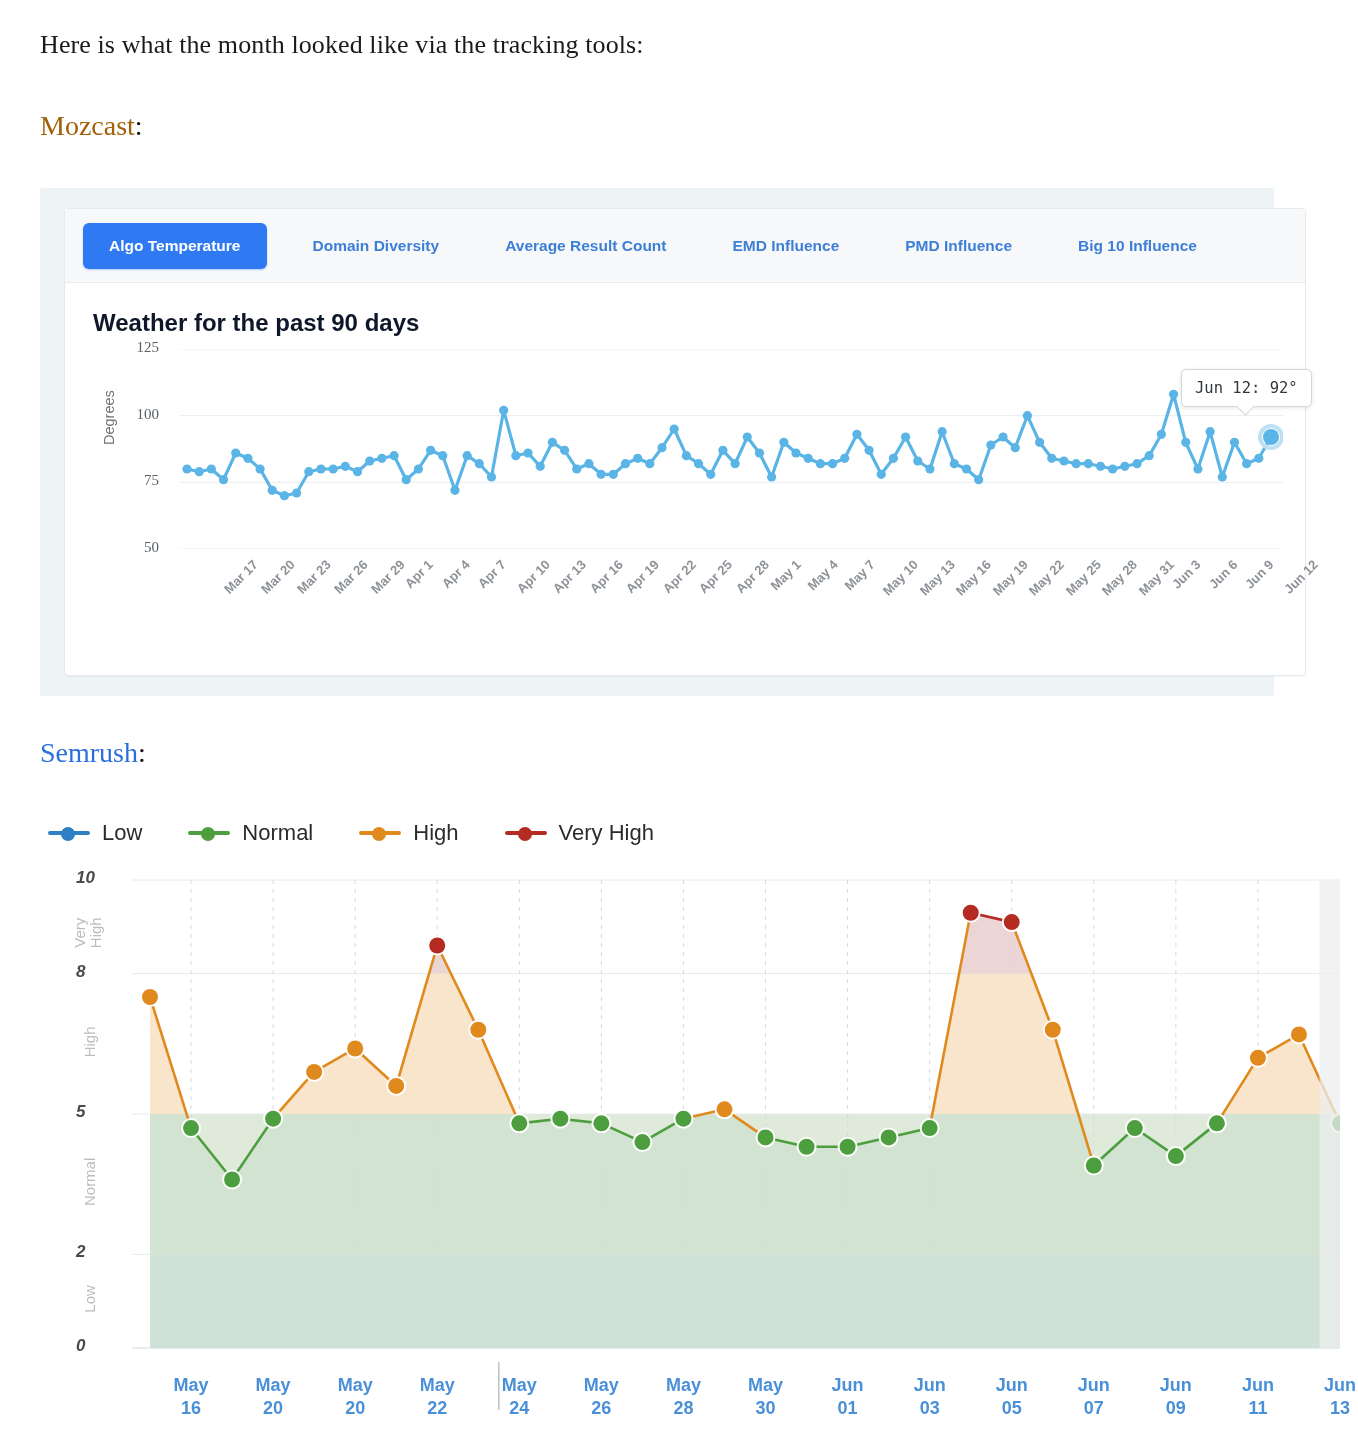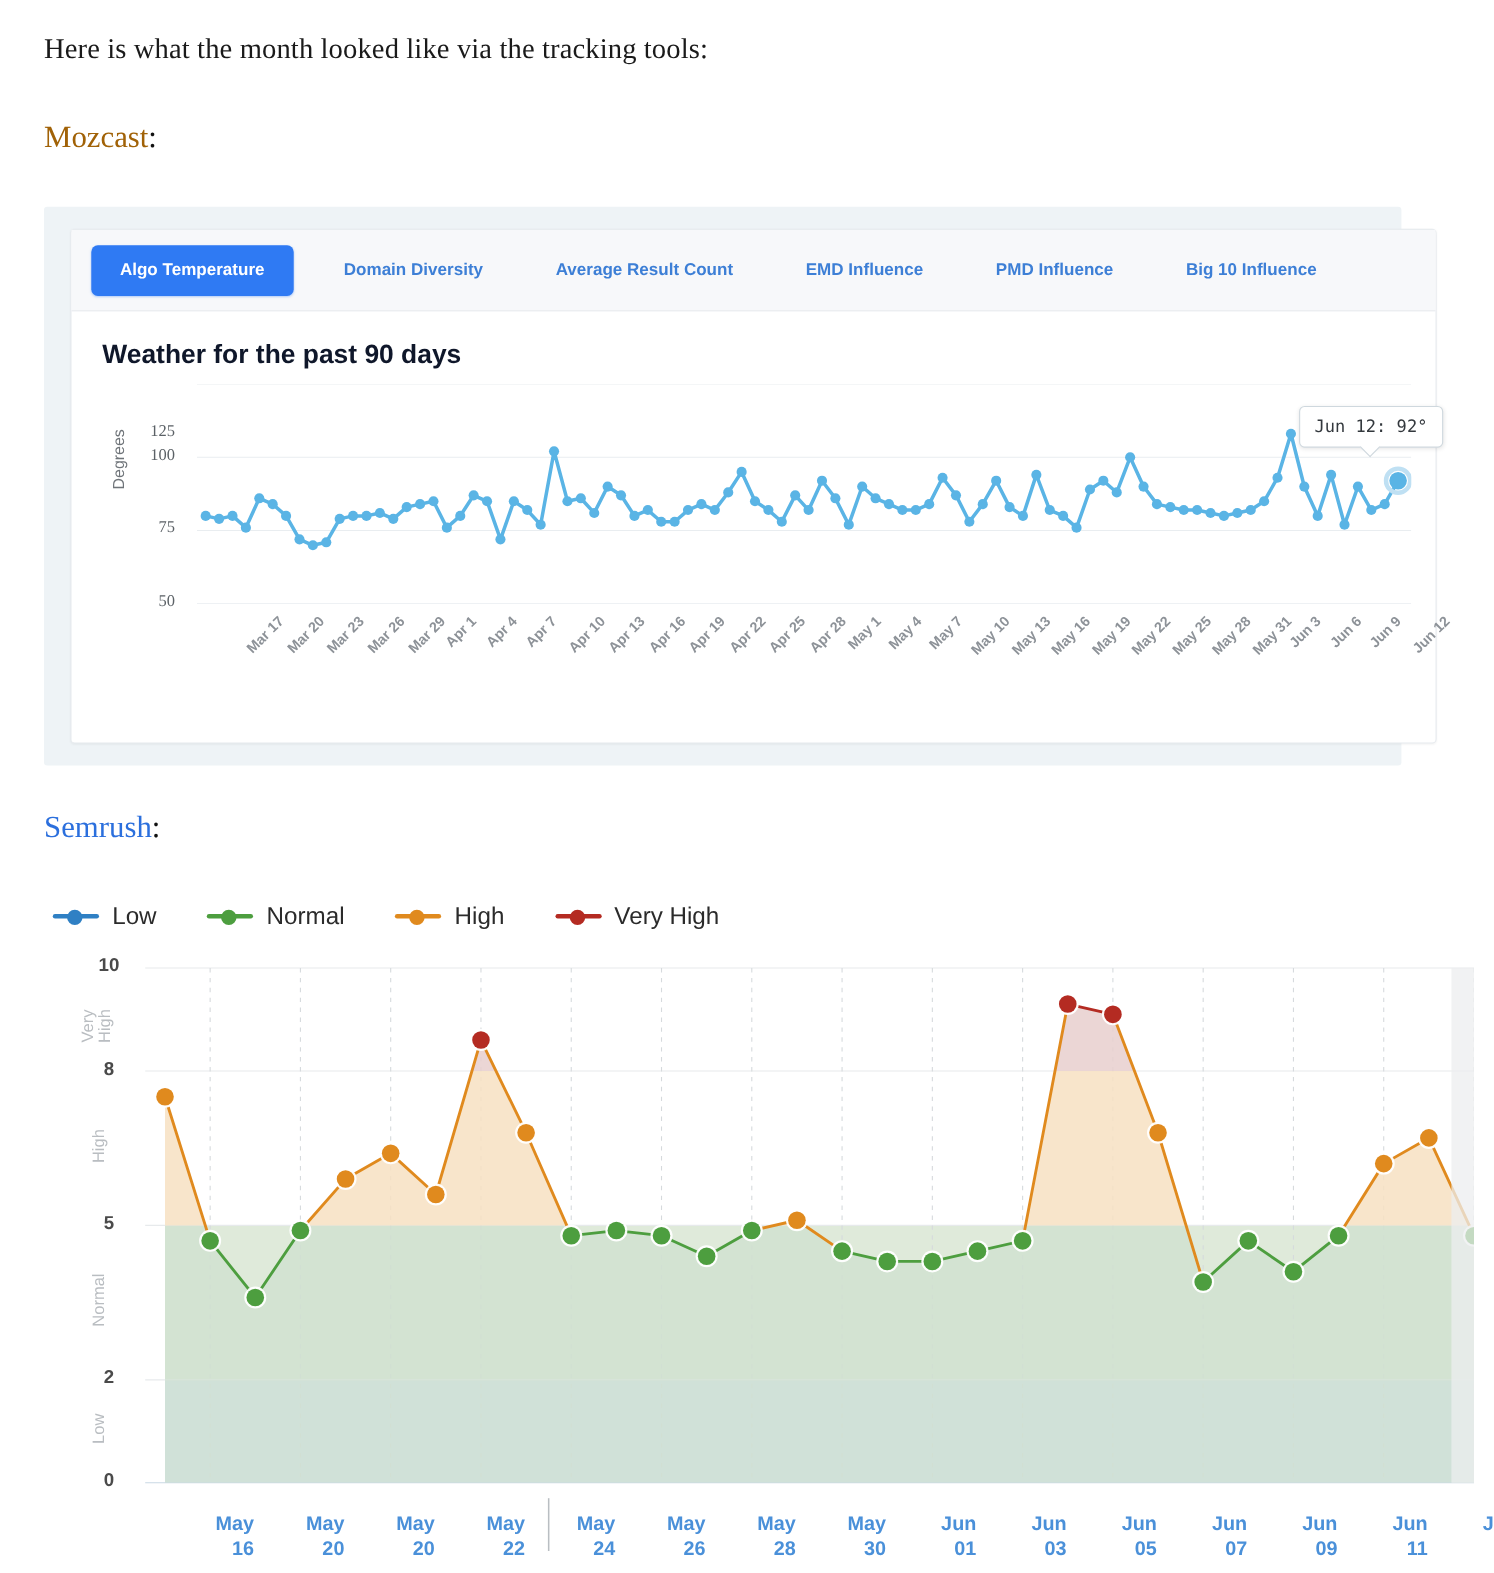--- a/index.html
+++ b/index.html
@@ -117,31 +117,31 @@
   
   .sem-wrap { position:absolute; left:40px; top:806px; width:1300px; height:620px; }
   .sem-legend { position:absolute; left:8px; top:14px; display:flex; gap:46px; align-items:center; }
   .leg-item { display:flex; align-items:center; gap:12px; }
   .leg-mark { position:relative; width:42px; height:12px; }
   .leg-mark .bar { position:absolute; left:0; top:4px; width:42px; height:4px; border-radius:2px; }
   .leg-mark .dot { position:absolute; left:13px; top:0; width:14px; height:14px; border-radius:50%; }
   .leg-text { font-size:22px; color:#2b2b2b; }
   .sem-plot { position:absolute; left:0; top:66px; width:1300px; height:554px; }
   .sem-ytick {
-    position:absolute; width:46px; text-align:center;
-    font-size:17px; color:#4a4a4a; font-weight:600;
+    position:absolute; width:46px; text-align:left;
+    font-size:17px; color:#4a4a4a; font-weight:600;font-style:italic;
   }
   .sem-band-lab {
     position:absolute; font-size:15px; color:#b9bdc1;
     transform:rotate(-90deg); transform-origin:center center;
     white-space:nowrap; text-align:center; line-height:1.05;
   }
   .sem-xlabels { position:absolute; left:0; top:488px; width:1300px; height:66px; }
   .sem-xlab {
-    position:absolute; text-align:right; width:80px;
+    position:absolute; text-align:center; width:80px;
     font-size:18px; color:#4a90d9; font-weight:700; line-height:1.25;
   }
 </style>
 </head>
 <body>
 
 <div class="page">
 
   <div class="intro">Here is what the month looked like via the tracking tools:</div>
 
@@ -160,21 +160,21 @@
           <div class="tab-sp"></div>
           <div class="tab">EMD Influence</div>
           <div class="tab-sp"></div>
           <div class="tab">PMD Influence</div>
           <div class="tab-sp"></div>
           <div class="tab">Big 10 Influence</div>
         </div>
       <div class="chart-title">Weather for the past 90 days</div>
       <div class="moz-plot" id="moz-plot">
         <div class="moz-ylab">Degrees</div>
-      <div class="moz-ytick" style="top: -10px; left: 0px; width: 66px; margin-top: 45px;">125</div>
+      <div class="moz-ytick" style="top: -10px; left: 0px; width: 66px;">125</div>
           <div class="moz-ytick" style="top: 56.6667px; left: 0px; width: 66px;">100</div>
           <div class="moz-ytick" style="top: 123.333px; left: 0px; width: 66px;">75</div>
           <div class="moz-ytick" style="top: 190px; left: 0px; width: 66px;">50</div>
           <svg width="1104" height="200" class="moz-svg" style="position: absolute; left: 86px; top: 0px;">
             <line x1="0" y1="0" x2="1104" y2="0" stroke="#e9edf0" stroke-width="1"></line>
             <line x1="0" y1="66.66666666666669" x2="1104" y2="66.66666666666669" stroke="#e9edf0" stroke-width="1"></line>
             <line x1="0" y1="133.33333333333334" x2="1104" y2="133.33333333333334" stroke="#e9edf0" stroke-width="1"></line>
             <line x1="0" y1="200" x2="1104" y2="200" stroke="#e9edf0" stroke-width="1"></line>
             <path d="M8.0 120.0 L20.2 122.7 L32.4 120.0 L44.5 130.7 L56.7 104.0 L68.9 109.3 L81.1 120.0 L93.3 141.3 L105.4 146.7 L117.6 144.0 L129.8 122.7 L142.0 120.0 L154.2 120.0 L166.3 117.3 L178.5 122.7 L190.7 112.0 L202.9 109.3 L215.1 106.7 L227.2 130.7 L239.4 120.0 L251.6 101.3 L263.8 106.7 L276.0 141.3 L288.1 106.7 L300.3 114.7 L312.5 128.0 L324.7 61.3 L336.9 106.7 L349.0 104.0 L361.2 117.3 L373.4 93.3 L385.6 101.3 L397.8 120.0 L409.9 114.7 L422.1 125.3 L434.3 125.3 L446.5 114.7 L458.7 109.3 L470.8 114.7 L483.0 98.7 L495.2 80.0 L507.4 106.7 L519.6 114.7 L531.7 125.3 L543.9 101.3 L556.1 114.7 L568.3 88.0 L580.4 104.0 L592.6 128.0 L604.8 93.3 L617.0 104.0 L629.2 109.3 L641.3 114.7 L653.5 114.7 L665.7 109.3 L677.9 85.3 L690.1 101.3 L702.2 125.3 L714.4 109.3 L726.6 88.0 L738.8 112.0 L751.0 120.0 L763.1 82.7 L775.3 114.7 L787.5 120.0 L799.7 130.7 L811.9 96.0 L824.0 88.0 L836.2 98.7 L848.4 66.7 L860.6 93.3 L872.8 109.3 L884.9 112.0 L897.1 114.7 L909.3 114.7 L921.5 117.3 L933.7 120.0 L945.8 117.3 L958.0 114.7 L970.2 106.7 L982.4 85.3 L994.6 45.3 L1006.7 93.3 L1018.9 120.0 L1031.1 82.7 L1043.3 128.0 L1055.5 93.3 L1067.6 114.7 L1079.8 109.3 L1092.0 88.0 " fill="none" stroke="#5ab4e5" stroke-width="3.2" stroke-linejoin="round" stroke-linecap="round"></path>
             <circle cx="8" cy="120" r="4.6" fill="#5ab4e5"></circle>

